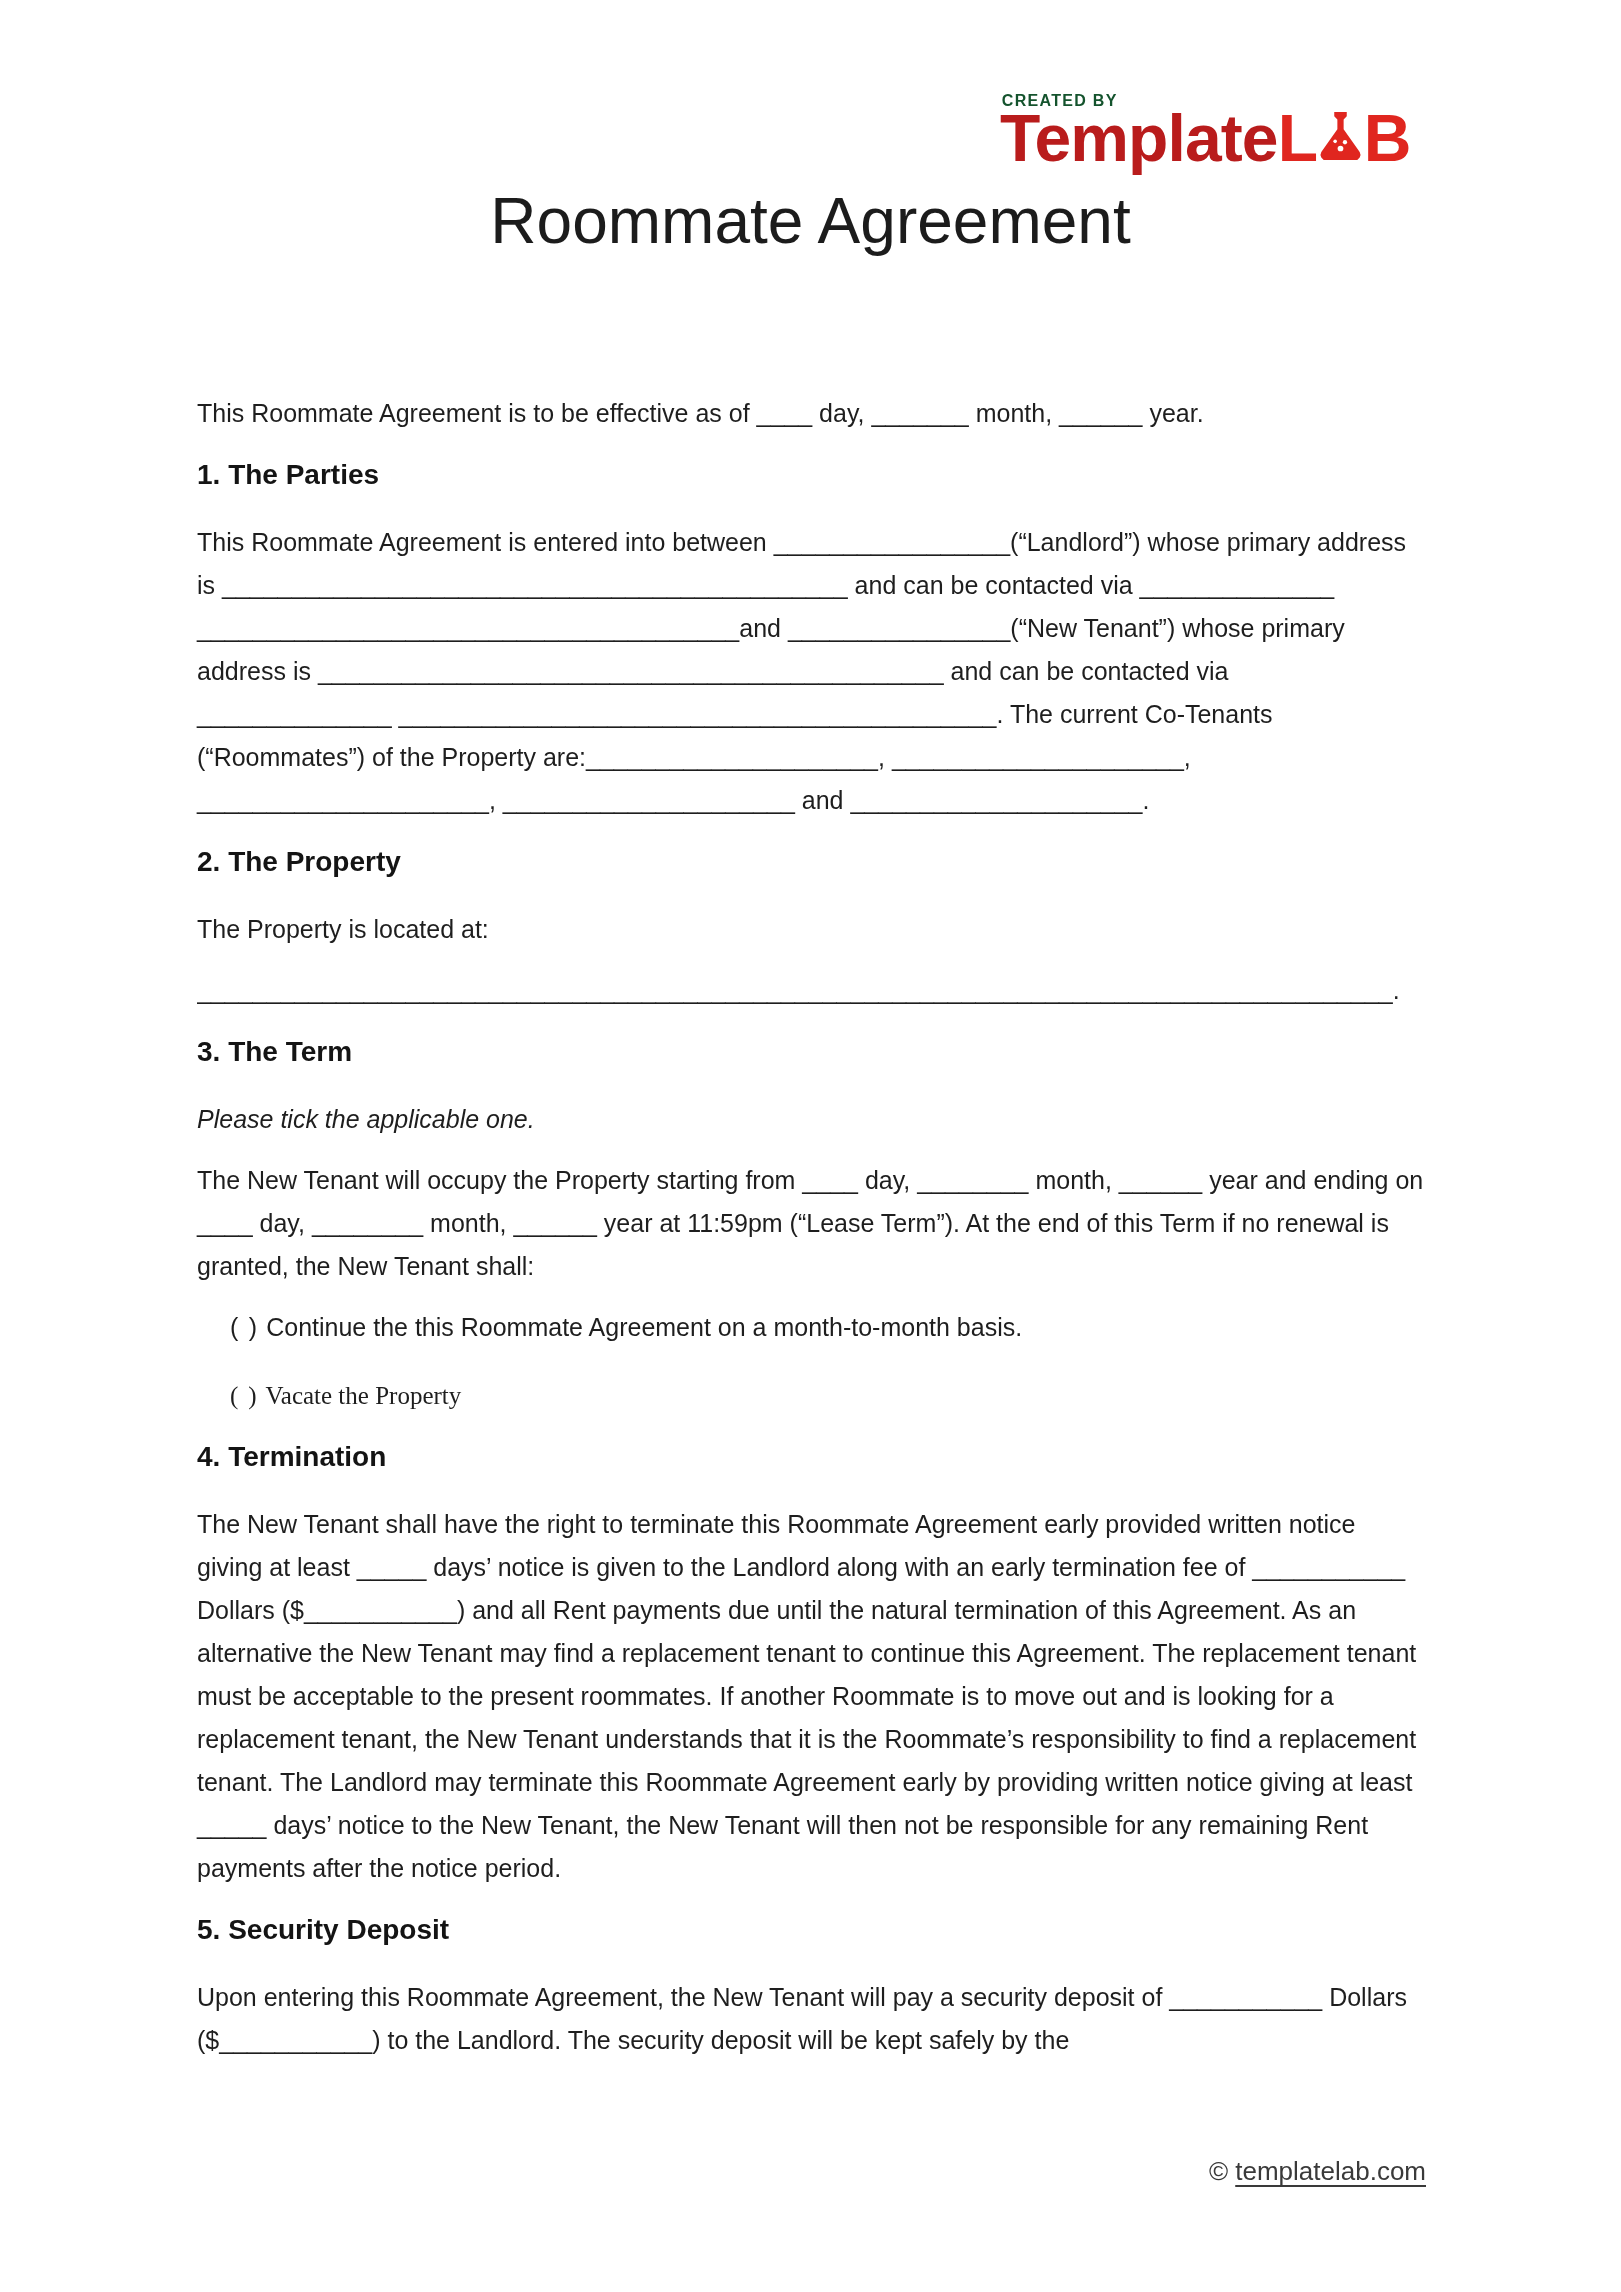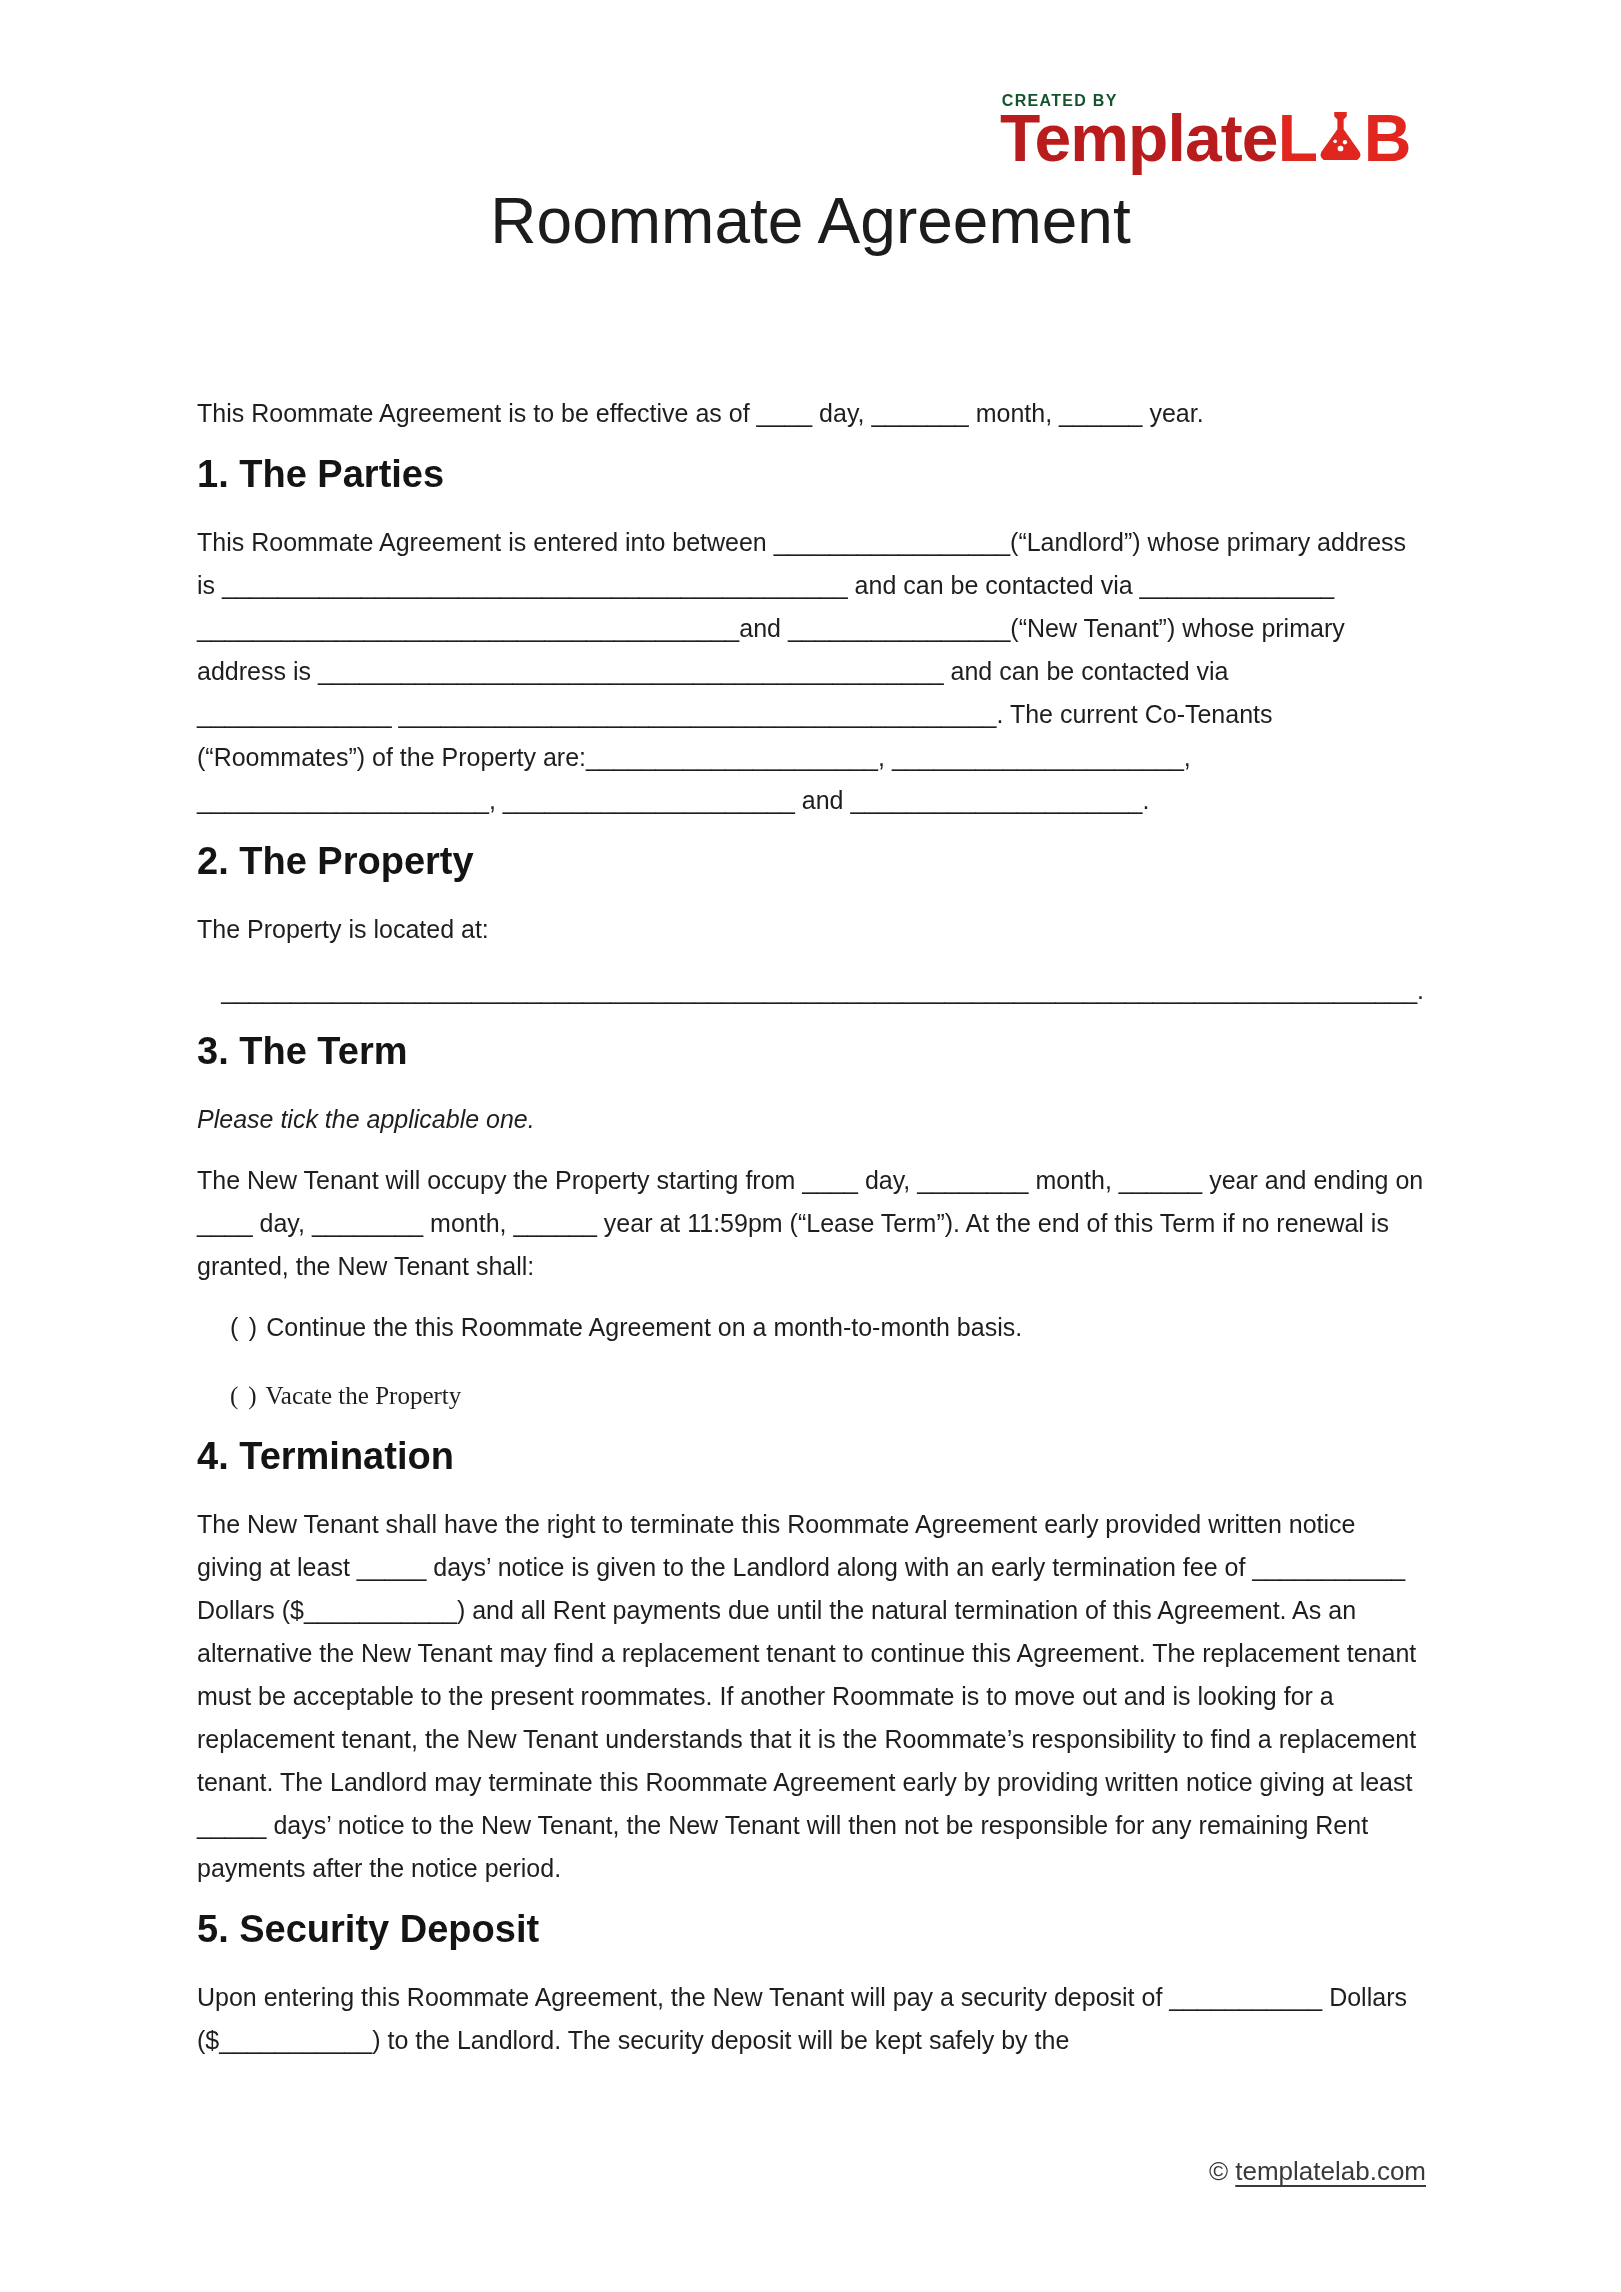--- a/index.html
+++ b/index.html
@@ -62,33 +62,32 @@
   }
   p.body {
     font-size: 25px;
     line-height: 43px;
     margin: 0 0 18px 0;
   }
   p.intro {
     margin-top: 142px;
   }
   h2.sec {
-    font-size: 38px;
+    font-size: 28px;
     line-height: 43px;
     font-weight: 700;
     color: #141414;
     margin: 0 0 25px 0;
   }
   p.note {
     font-style: italic;
   }
   p.blank-line {
     white-space: nowrap;
     overflow: hidden;
-    text-align: right;
   }
   .option {
     font-size: 25px;
     line-height: 43px;
     padding-left: 33px;
     margin: 0 0 25px 0;
   }
   .option:last-of-type {
     margin-bottom: 18px;
     font-family: Liberation Serif, serif;

